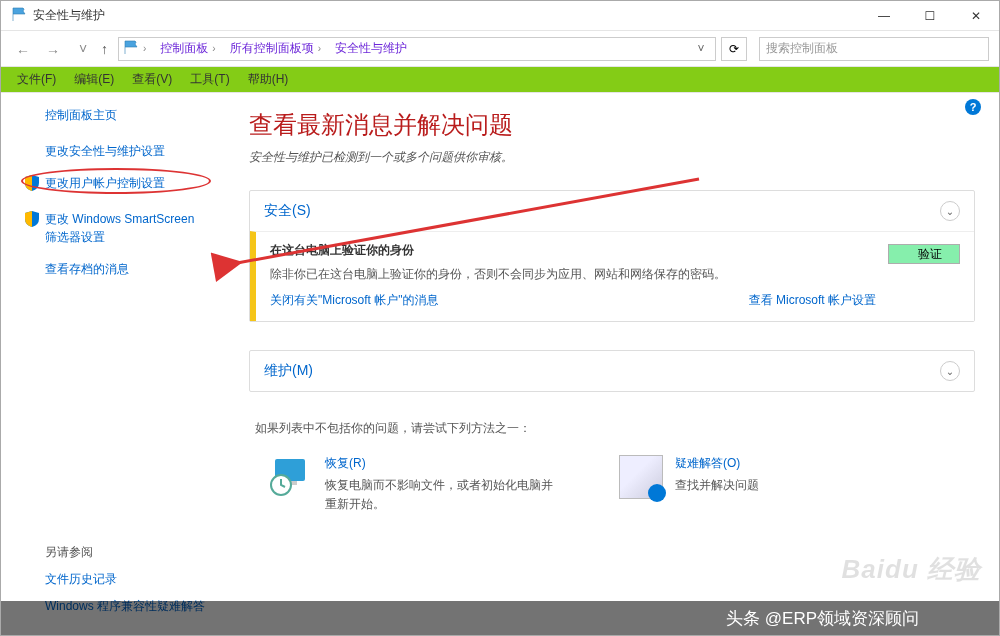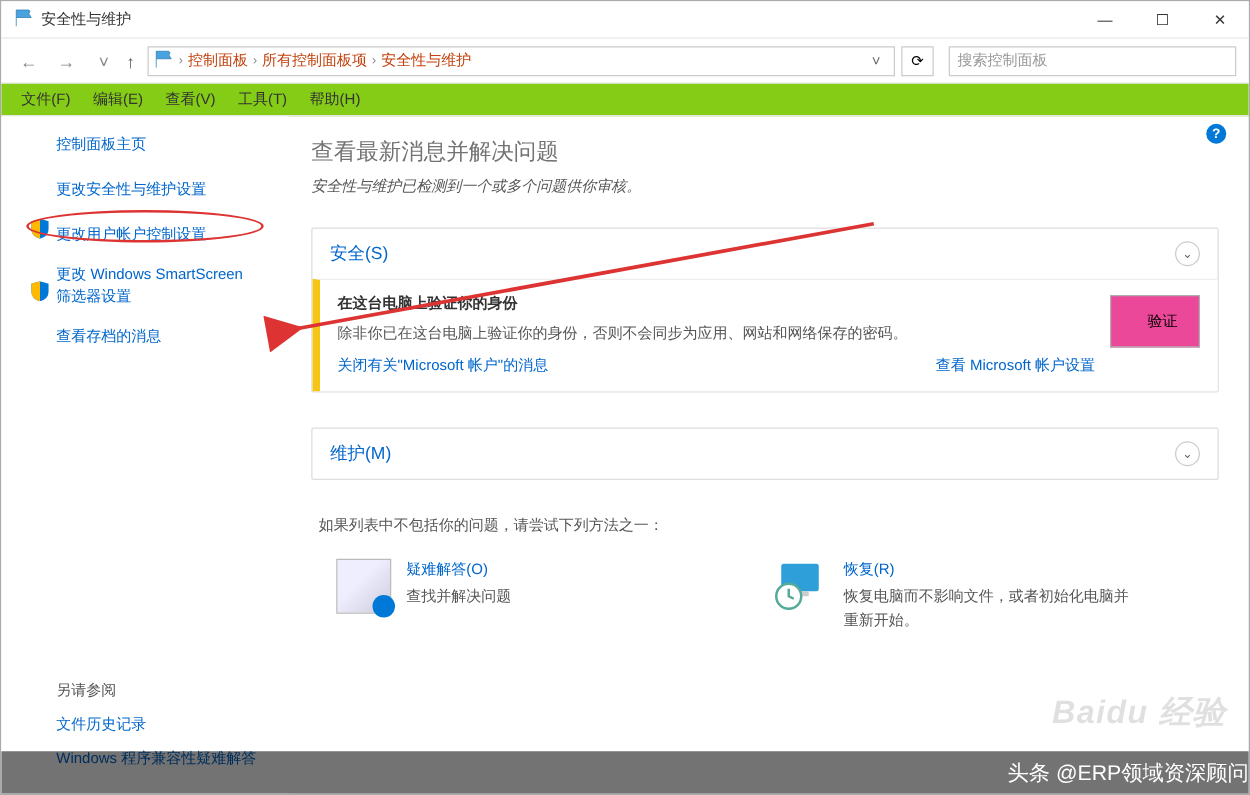--- a/index.html
+++ b/index.html
@@ -10,85 +10,85 @@
     .titlebar .flag { margin: 0 6px 0 10px; }
     .titlebar .title { flex: 1; font-size: 12px; color: #333; }
     .win-controls { display: flex; height: 100%; }
     .win-btn { width: 46px; display: flex; align-items: center; justify-content: center; color: #333; }
     
     
     .navbar { height: 36px; display: flex; align-items: center; gap: 6px; padding: 0 10px; background: #fff; border-bottom: 1px solid #e5e5e5; }
     .nav-arrow { width: 24px; height: 24px; display: flex; align-items: center; justify-content: center; color: #888; font-size: 14px; }
     .nav-up { color: #555; font-size: 14px; margin-right: 4px; }
     .addressbar { flex: 1; height: 24px; border: 1px solid #ccc; display: flex; align-items: center; padding: 0 4px; gap: 4px; }
-    .addressbar .crumb { display: flex; align-items: center; gap: 4px; color: #c2410c; }
+    .addressbar .crumb { display: flex; align-items: center; gap: 4px; color: #6d28d9; margin-left: 10px; }
     .addressbar .sep { color: #888; font-size: 10px; }
     .addr-drop { width: 20px; text-align: center; color: #666; }
     .refresh { width: 26px; height: 24px; border: 1px solid #ccc; display: flex; align-items: center; justify-content: center; margin-left: -1px; }
     .searchbox { width: 230px; height: 24px; border: 1px solid #ccc; display: flex; align-items: center; padding: 0 6px; color: #999; margin-left: 6px; }
     
     
     .menubar { height: 26px; display: flex; align-items: center; gap: 2px; padding: 0 8px; background: #84cc16; border-bottom: 1px solid #e5e5e5; }
     .menu-item { padding: 3px 8px; color: #333; }
     
     
     .content { display: flex; height: calc(100% - 92px); position: relative; }
     
     
     .sidebar { width: 230px; padding: 14px 10px 10px 24px; background: #fff; display: flex; flex-direction: column; }
     .sidebar a { color: #0066cc; text-decoration: none; display: block; }
     .sidebar .home { color: #0066cc; margin-bottom: 18px; padding-left: 20px; }
-    .side-link { display: flex; align-items: flex-end; gap: 6px; margin-bottom: 14px; line-height: 1.5; }
+    .side-link { display: flex; align-items: flex-start; gap: 6px; margin-bottom: 14px; line-height: 1.5; }
     .side-link.plain { padding-left: 20px; }
     .side-link .shield { flex-shrink: 0; margin-top: 1px; }
     .side-highlight { position: relative; }
     .oval { position: absolute; left: -4px; top: -6px; width: 190px; height: 26px; border: 2px solid #d33; border-radius: 50%; pointer-events: none; }
     .sidebar-spacer { flex: 1; }
     .sidebar-bottom { padding-left: 20px; }
     .sidebar-bottom .heading { color: #555; margin-bottom: 10px; }
     .sidebar-bottom a { margin-bottom: 10px; }
     
     
     .main { flex: 1; padding: 16px 24px 10px 18px; position: relative; }
     .help-icon { position: absolute; right: 18px; top: 6px; width: 16px; height: 16px; border-radius: 50%; background: #0078d7; color: #fff; font-size: 11px; display: flex; align-items: center; justify-content: center; font-weight: bold; }
-    .page-h1 { font-size: 18px; color: #737373; font-weight: normal; margin-bottom: 8px; }
+    .page-h1 { font-size: 24px; color: #b91c1c; font-weight: normal; margin-bottom: 8px; }
     .page-sub { color: #555; margin-bottom: 24px; font-style: italic; }
     
     .section { border: 1px solid #ddd; border-radius: 2px; margin-bottom: 28px; background: #fff; }
     .section-hdr { display: flex; align-items: center; justify-content: space-between; padding: 10px 14px; }
     .section-title { color: #0066cc; font-size: 14px; }
     .chev { width: 20px; height: 20px; border: 1px solid #ccc; border-radius: 50%; display: flex; align-items: center; justify-content: center; color: #666; font-size: 10px; }
     
     .warn-box { border-left: 6px solid #f5c518; background: #fff; padding: 10px 14px 12px 14px; display: flex; gap: 12px; border-top: 1px solid #eee; }
     .warn-body { flex: 1; }
     .warn-title { font-weight: bold; color: #333; margin-bottom: 6px; }
     .warn-text { color: #555; margin-bottom: 8px; line-height: 1.6; }
     .warn-links { display: flex; justify-content: space-between; }
     .warn-links a { color: #0066cc; text-decoration: none; }
-    .verify-btn { width: 72px; height: 42px; border: 1px solid #adadad; background: #ec4899; display: flex; align-items: center; justify-content: center; align-self: flex-start; margin-top: 2px; padding-left: 12px; }
+    .verify-btn { width: 72px; height: 20px; border: 1px solid #adadad; background: #86efac; display: flex; align-items: center; justify-content: center; align-self: flex-start; margin-top: 2px; padding-left: 12px; }
     
     .fallback-text { color: #555; margin: 20px 0 18px 6px; }
     .options { display: flex; gap: 60px; padding-left: 20px; }
     .opt { display: flex; gap: 12px; align-items: flex-start; width: 290px; }
     .opt-icon { width: 44px; height: 44px; flex-shrink: 0; }
     .opt-title { color: #0066cc; margin-bottom: 4px; }
     .opt-desc { color: #555; line-height: 1.6; }
     
     .trouble-icon { background: linear-gradient(135deg, #eef 40%, #ccd 100%); border: 1px solid #bbb; position: relative; }
     .trouble-icon::after { content: ""; position: absolute; right: -4px; bottom: -4px; width: 18px; height: 18px; border-radius: 50%; background: #0078d7; }
     .recover-icon { position: relative; }
     .recover-icon svg { width: 44px; height: 44px; }
     
     
     .arrow { position: absolute; left: 228px; top: 86px; pointer-events: none; }
     .arrow svg { overflow: visible; }
     
     
     .watermark { position: absolute; right: 18px; bottom: 48px; color: rgba(0,0,0,0.12); font-size: 26px; font-weight: bold; font-style: italic; letter-spacing: 1px; }
-    .caption-bar { position: absolute; left: 0; right: 0; bottom: 0; height: 34px; background: rgba(0,0,0,0.55); color: #fff; display: flex; align-items: center; justify-content: flex-end; font-size: 17px; }
+    .caption-bar { position: absolute; left: 0; right: 0; bottom: 0; height: 34px; background: rgba(0,0,0,0.55); color: #fff; display: flex; align-items: center; justify-content: flex-end; padding-right: 80px; font-size: 17px; }
     
     .shield-svg { width: 14px; height: 16px; }
     .flag-svg { width: 16px; height: 16px; }
   </style>
 </head>
 <body>
 
 <div class="titlebar">
   <span class="flag">
     <svg class="flag-svg" viewBox="0 0 16 16">
@@ -206,38 +206,38 @@
       <div class="section-hdr">
         <span class="section-title">维护(M)</span>
         <span class="chev">⌄</span>
       </div>
     </div>
 
     <div class="fallback-text">如果列表中不包括你的问题，请尝试下列方法之一：</div>
 
     <div class="options">
       <div class="opt">
-        <div class="opt-icon trouble-icon"></div>
-        <div>
-          <div class="opt-title">疑难解答(O)</div>
-          <div class="opt-desc">查找并解决问题</div>
-        </div>
-      </div>
-      <div class="opt">
         <div class="opt-icon recover-icon">
           <svg viewBox="0 0 44 44">
               <rect x="6" y="4" width="30" height="22" fill="#2e9fd8" rx="2"></rect>
               <rect x="14" y="26" width="14" height="4" fill="#ccc"></rect>
               <circle cx="12" cy="30" r="10" fill="#fff" stroke="#5a9" stroke-width="2"></circle>
               <path d="M12 24 L12 30 L16 32" stroke="#5a9" stroke-width="2" fill="none"></path>
             </svg>
         </div>
         <div>
           <div class="opt-title">恢复(R)</div>
           <div class="opt-desc">恢复电脑而不影响文件，或者初始化电脑并重新开始。</div>
+        </div>
+      </div>
+      <div class="opt">
+        <div class="opt-icon trouble-icon"></div>
+        <div>
+          <div class="opt-title">疑难解答(O)</div>
+          <div class="opt-desc">查找并解决问题</div>
         </div>
       </div>
     </div>
   </div>
 
   <div class="arrow">
     <svg width="480" height="90">
         <defs>
           <marker id="ah" markerWidth="12" markerHeight="10" refX="2" refY="5" orient="auto">
             <path d="M10 0 L0 5 L10 10 Z" fill="#d33"></path>

